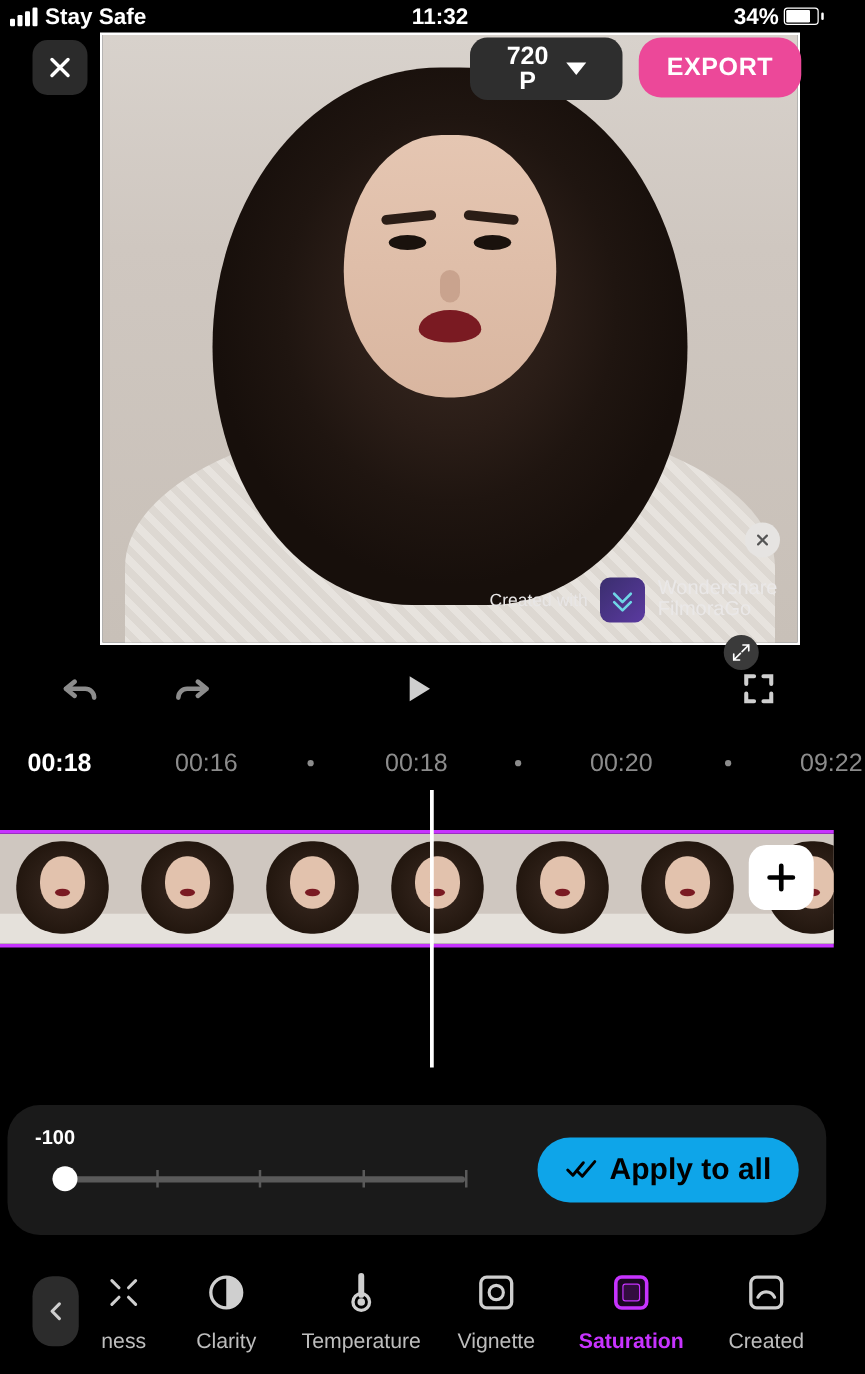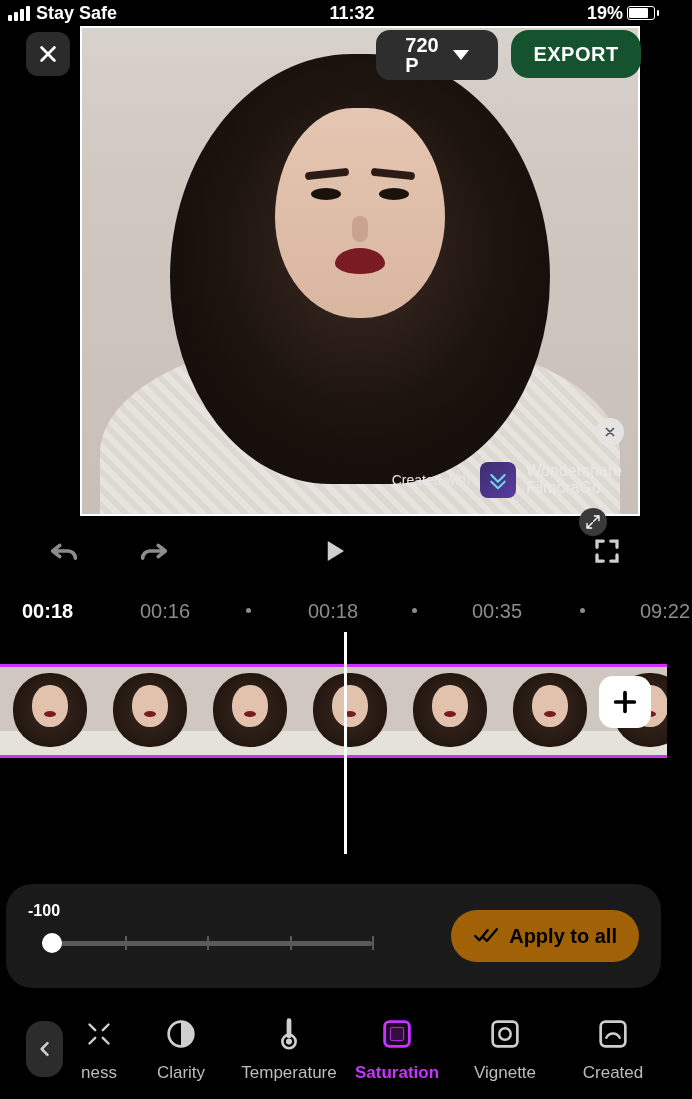--- a/index.html
+++ b/index.html
@@ -38,23 +38,23 @@
   .wm-right{display:flex;flex-direction:column;line-height:1.05;font-size:16px;color:#eae8e8;}
   .wm-close{position:absolute;right:14px;bottom:68px;width:28px;height:28px;border-radius:50%;background:#e6e4e2;display:flex;align-items:center;justify-content:center;}
   .wm-close svg{width:14px;height:14px;}
   .resize-handle{position:absolute;right:60px;top:508px;width:28px;height:28px;border-radius:50%;background:#3a3a3a;display:flex;align-items:center;justify-content:center;z-index:20;}
   .resize-handle svg{width:16px;height:16px;}
 
   
   .close-btn{position:absolute;left:26px;top:32px;width:44px;height:44px;border-radius:12px;background:#2b2b2b;display:flex;align-items:center;justify-content:center;z-index:25;}
   .close-btn svg{width:22px;height:22px;}
   .res-pill{position:absolute;left:376px;top:30px;width:122px;height:50px;border-radius:14px;background:#2e2e2e;display:flex;align-items:center;justify-content:center;gap:14px;z-index:25;}
-  .res-pill .lab{font-weight:800;font-size:20px;text-align:left;line-height:1;}
+  .res-pill .lab{font-weight:800;font-size:20px;text-align:center;line-height:1;}
   .res-pill .chev{width:0;height:0;border-left:8px solid transparent;border-right:8px solid transparent;border-top:10px solid #fff;}
-  .export-btn{position:absolute;right:26px;top:30px;width:130px;height:48px;border-radius:18px;background:#14532d;display:flex;align-items:center;justify-content:center;font-weight:800;font-size:20px;letter-spacing:.5px;z-index:25;}
+  .export-btn{position:absolute;right:26px;top:30px;width:130px;height:48px;border-radius:18px;background:#ec4899;display:flex;align-items:center;justify-content:center;font-weight:800;font-size:20px;letter-spacing:.5px;z-index:25;}
 
   
   .ctrl-row{position:absolute;top:524px;left:0;right:0;height:54px;display:flex;align-items:center;}
   .ctrl-left{display:flex;gap:50px;margin-left:44px;}
   .icon-btn{width:40px;height:40px;display:flex;align-items:center;justify-content:center;}
   .icon-btn svg{width:34px;height:34px;}
   .play{position:absolute;left:50%;transform:translateX(-50%);}
   .play svg{width:30px;height:30px;}
   .fs{margin-left:auto;margin-right:40px;}
   .fs svg{width:30px;height:30px;}
@@ -79,21 +79,21 @@
   .add-media svg{width:28px;height:28px;}
 
   
   .panel{position:absolute;left:6px;right:6px;top:884px;height:104px;background:#1a1a1a;border-radius:26px;padding:18px 22px 0;}
   .panel .val{font-size:16px;font-weight:700;}
   .slider{position:relative;margin-top:12px;height:22px;}
   .track{position:absolute;left:14px;width:330px;top:9px;height:5px;background:#5a5a5a;border-radius:3px;}
   .ticks{position:absolute;left:14px;top:4px;width:330px;height:14px;}
   .tick{position:absolute;width:2px;height:14px;background:#5a5a5a;top:0;}
   .knob{position:absolute;left:14px;top:1px;width:20px;height:20px;border-radius:50%;background:#fff;}
-  .apply-all{position:absolute;right:22px;top:26px;height:52px;padding:0 22px;border-radius:26px;background:#a16207;color:#000;font-weight:700;font-size:20px;display:flex;align-items:center;gap:10px;}
+  .apply-all{position:absolute;right:22px;top:26px;height:52px;padding:0 22px;border-radius:26px;background:#0ea5e9;color:#000;font-weight:700;font-size:24px;display:flex;align-items:center;gap:10px;}
   .apply-all svg{width:26px;height:20px;}
 
   
   .tools{position:absolute;left:0;right:0;bottom:0;height:100px;display:flex;align-items:center;}
   .back-chip{width:56px;height:56px;border-radius:16px;background:#2c2c2c;display:flex;align-items:center;justify-content:center;margin-left:26px;margin-right:8px;}
   .back-chip svg{width:20px;height:20px;}
   .tool{flex:0 0 108px;display:flex;flex-direction:column;align-items:center;gap:10px;}
   .tool svg{width:38px;height:38px;}
   .tool .lab{font-size:17px;color:#bdbdbd;}
   .tool.active .lab{color:#c733ff;font-weight:700;}
@@ -110,21 +110,21 @@
       <span class="signal">
           <span></span>
           <span></span>
           <span></span>
           <span></span>
         </span>
       <span>Stay Safe</span>
     </div>
     <div>11:32</div>
     <div class="status-right">
-      <span>19%</span>
+      <span>34%</span>
       <span class="battery">
           <span class="batt-body">
             <span class="batt-fill"></span>
           </span>
           <span class="batt-cap"></span>
         </span>
     </div>
   </div>
 
   <div class="close-btn">
@@ -204,21 +204,21 @@
         </svg>
     </div>
   </div>
 
   <div class="ruler">
     <span class="lab b" style="left:22px">00:18</span>
     <span class="lab g" style="left:140px">00:16</span>
     <span class="dot" style="left:246px"></span>
     <span class="lab g" style="left:308px">00:18</span>
     <span class="dot" style="left:412px"></span>
-    <span class="lab g" style="left:472px">00:35</span>
+    <span class="lab g" style="left:472px">00:20</span>
     <span class="dot" style="left:580px"></span>
     <span class="lab g" style="left:640px">09:22</span>
   </div>
 
   <div class="timeline-wrap">
     <div class="strip">
 
       <div class="thumb">
           <div class="mini-sw"></div>
           <div class="mini-hair"></div>
@@ -316,38 +316,38 @@
 
     <div class="tool">
       <svg viewBox="0 0 40 40">
           <path d="M20 6v16" stroke="#cfcfcf" stroke-width="5" stroke-linecap="round"></path>
           <circle cx="20" cy="28" r="7" stroke="#cfcfcf" stroke-width="2.8" fill="none"></circle>
           <circle cx="20" cy="28" r="3.2" fill="#cfcfcf"></circle>
         </svg>
       <span class="lab">Temperature</span>
     </div>
 
+    <div class="tool">
+      <svg viewBox="0 0 40 40">
+          <rect x="7" y="7" width="26" height="26" rx="5" stroke="#cfcfcf" stroke-width="2.8" fill="none"></rect>
+          <circle cx="20" cy="20" r="6" stroke="#cfcfcf" stroke-width="2.6" fill="none"></circle>
+        </svg>
+      <span class="lab">Vignette</span>
+    </div>
+
     <div class="tool active">
       <svg viewBox="0 0 40 40">
           <rect x="7" y="7" width="26" height="26" rx="5" stroke="#c733ff" stroke-width="3" fill="none"></rect>
           <rect x="13" y="13" width="14" height="14" rx="2" fill="#c733ff"></rect>
         </svg>
       <span class="lab">Saturation</span>
     </div>
 
     <div class="tool">
       <svg viewBox="0 0 40 40">
           <rect x="7" y="7" width="26" height="26" rx="5" stroke="#cfcfcf" stroke-width="2.8" fill="none"></rect>
-          <circle cx="20" cy="20" r="6" stroke="#cfcfcf" stroke-width="2.6" fill="none"></circle>
-        </svg>
-      <span class="lab">Vignette</span>
-    </div>
-
-    <div class="tool">
-      <svg viewBox="0 0 40 40">
-          <rect x="7" y="7" width="26" height="26" rx="5" stroke="#cfcfcf" stroke-width="2.8" fill="none"></rect>
           <path d="M13 24c3-6 11-6 14 0" stroke="#cfcfcf" stroke-width="2.6" fill="none" stroke-linecap="round"></path>
         </svg>
       <span class="lab">Created</span>
     </div>
   </div>
 
 </div>
 
 </body></html>

